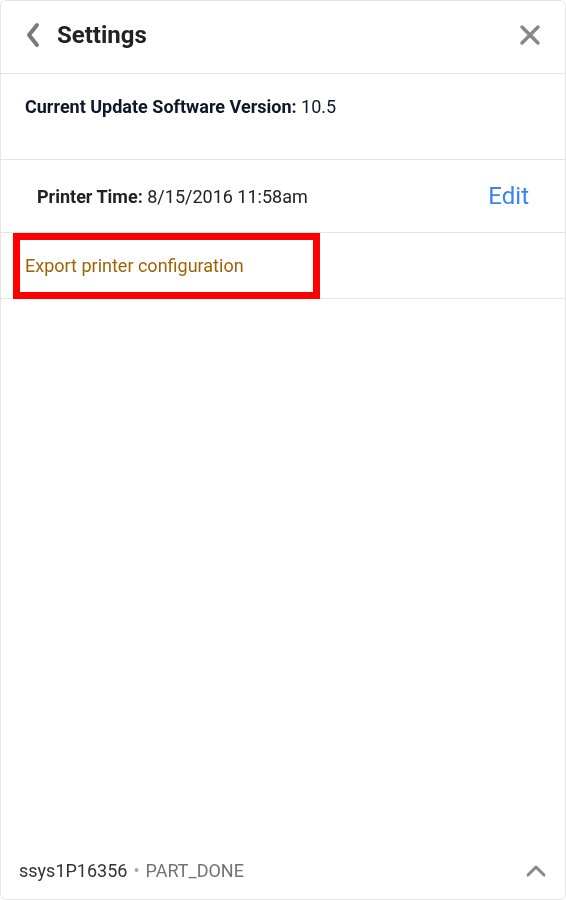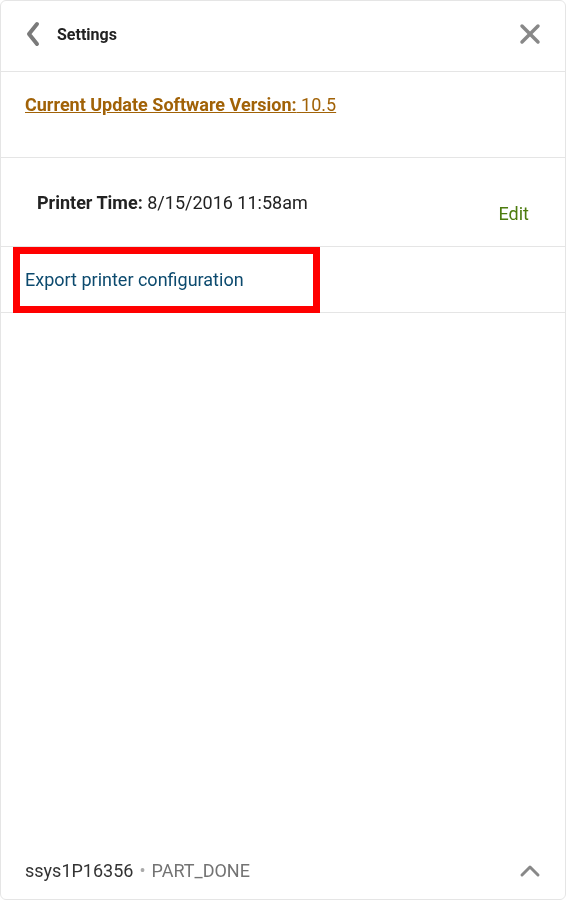--- a/index.html
+++ b/index.html
@@ -32,42 +32,41 @@
     .back-icon {
       color: #7a7a7a;
       display: flex;
       align-items: center;
     }
     .back-icon svg {
       width: 16px;
       height: 26px;
     }
     .title {
-      font-size: 16px;
+      font-size: 24px;
       font-weight: 700;
       color: #222;
     }
     .close-icon {
       color: #888;
       display: flex;
       align-items: center;
     }
     .close-icon svg {
       width: 22px;
       height: 22px;
     }
     .section {
       padding: 22px 24px;
       border-bottom: 1px solid #e5e5e5;
     }
     .version-row {
       font-size: 18px;
-      color: #a16207;
+      color: #0f172a;
       margin-bottom: 20px;
-      text-decoration: underline;
     }
     .version-label {
       font-weight: 700;
     }
     .version-value {
       font-weight: 400;
     }
     .status-text {
       font-size: 17px;
       color: #4fbf6d;
@@ -84,51 +83,50 @@
       font-size: 18px;
       color: #222;
     }
     .time-label {
       font-weight: 700;
     }
     .time-value {
       font-weight: 400;
     }
     .edit-link {
-      font-size: 18px;
-      color: #4d7c0f;
+      font-size: 24px;
+      color: #3b82f6;
       cursor: pointer;
-      margin-top: 23px;
     }
     .export-section {
       padding: 22px 24px;
       border-bottom: 1px solid #e5e5e5;
       position: relative;
     }
     .export-link {
       font-size: 18px;
-      color: #0c4a6e;
+      color: #a16207;
       cursor: pointer;
       display: inline-block;
     }
     .highlight-box {
       position: absolute;
       top: 0px;
       left: 12px;
       width: 307px;
       height: 66px;
       border: 7px solid #ff0000;
       pointer-events: none;
     }
     .footer {
       position: absolute;
       bottom: 0;
       left: 0;
       right: 0;
-      padding: 18px 24px;
+      padding: 18px 18px;
       display: flex;
       align-items: center;
       justify-content: space-between;
     }
     .footer-left {
       display: flex;
       align-items: center;
       gap: 6px;
       font-size: 18px;
     }

